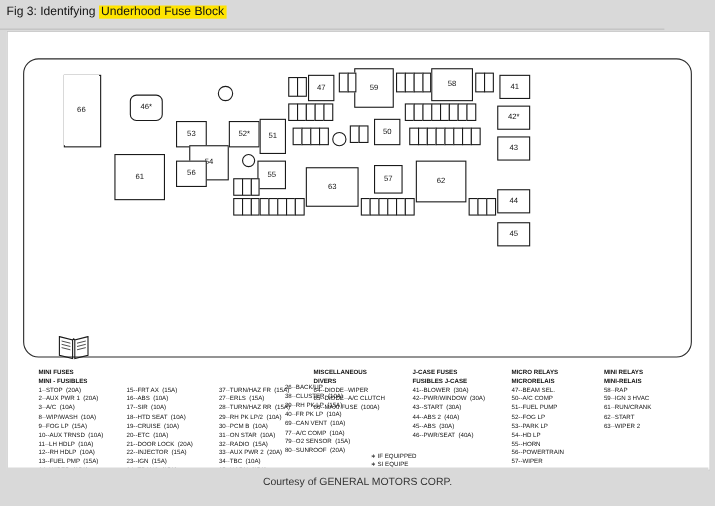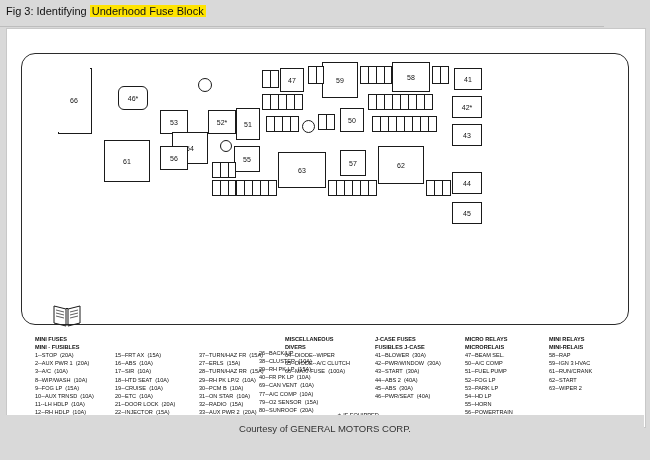--- a/index.html
+++ b/index.html
@@ -8,21 +8,21 @@
 
   
   .titlebar{position:absolute;left:0;top:0;width:604px;height:26px;background:#d9d9d9;
             border-bottom:1px solid #bdbdbd;}
   .titlebar-inner{position:absolute;left:6px;top:5px;font-size:11px;color:#111;white-space:nowrap;}
   .hl{background:#ffe400;padding:0 2px;}
 
   
   .canvas{position:absolute;left:6px;top:28px;width:638px;height:398px;background:#ffffff;
           border:1px solid #c8c8c8;}
-  .footer{position:absolute;left:6px;top:415px;width:638px;height:32px;background:#d9d9d9;}
+  .footer{position:absolute;left:6px;top:425px;width:638px;height:32px;background:#d9d9d9;}
   .footer-text{position:absolute;left:0;top:8px;width:638px;text-align:center;font-size:9.5px;color:#333;}
 
   
   .diagram{position:absolute;left:14px;top:24px;width:606px;height:270px;
            border:1px solid #2b2b2b;border-radius:14px;background:#fff;}
   .box{position:absolute;border:1px solid #1a1a1a;background:#fff;}
   .lbl{position:absolute;font-size:7px;color:#111;text-align:center;width:100%;top:50%;
        transform:translateY(-50%);line-height:1;}
 
   

